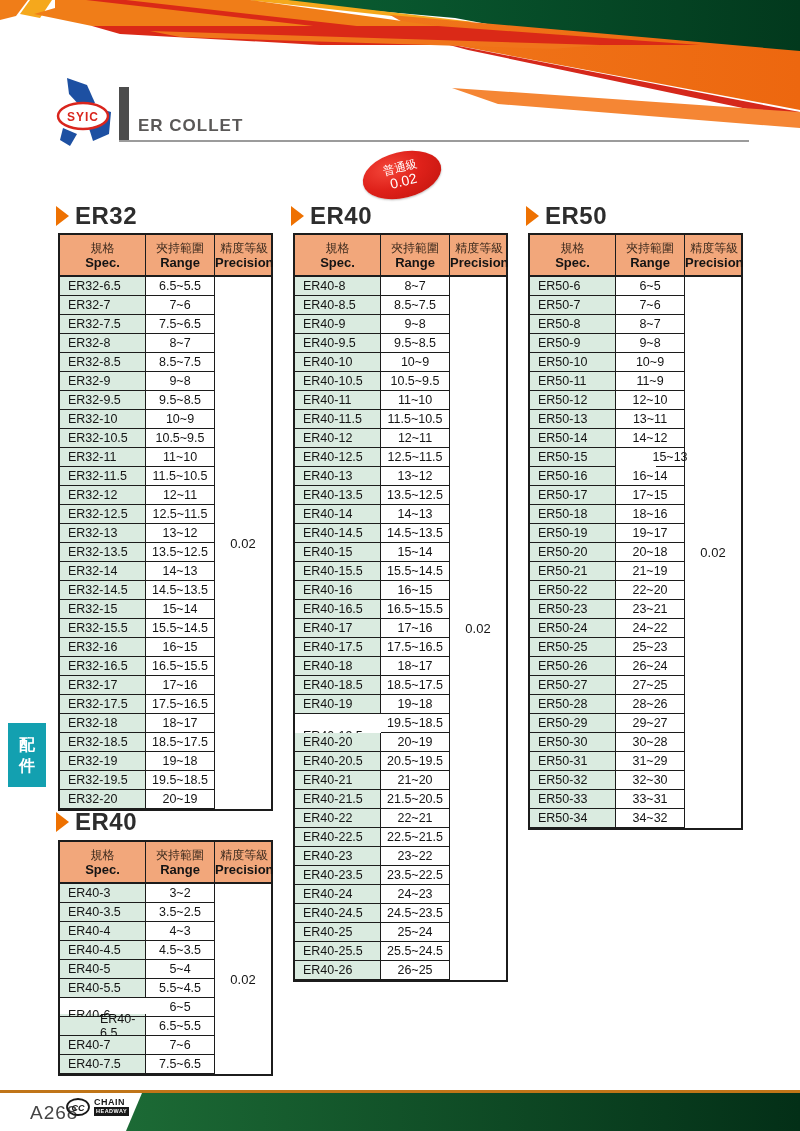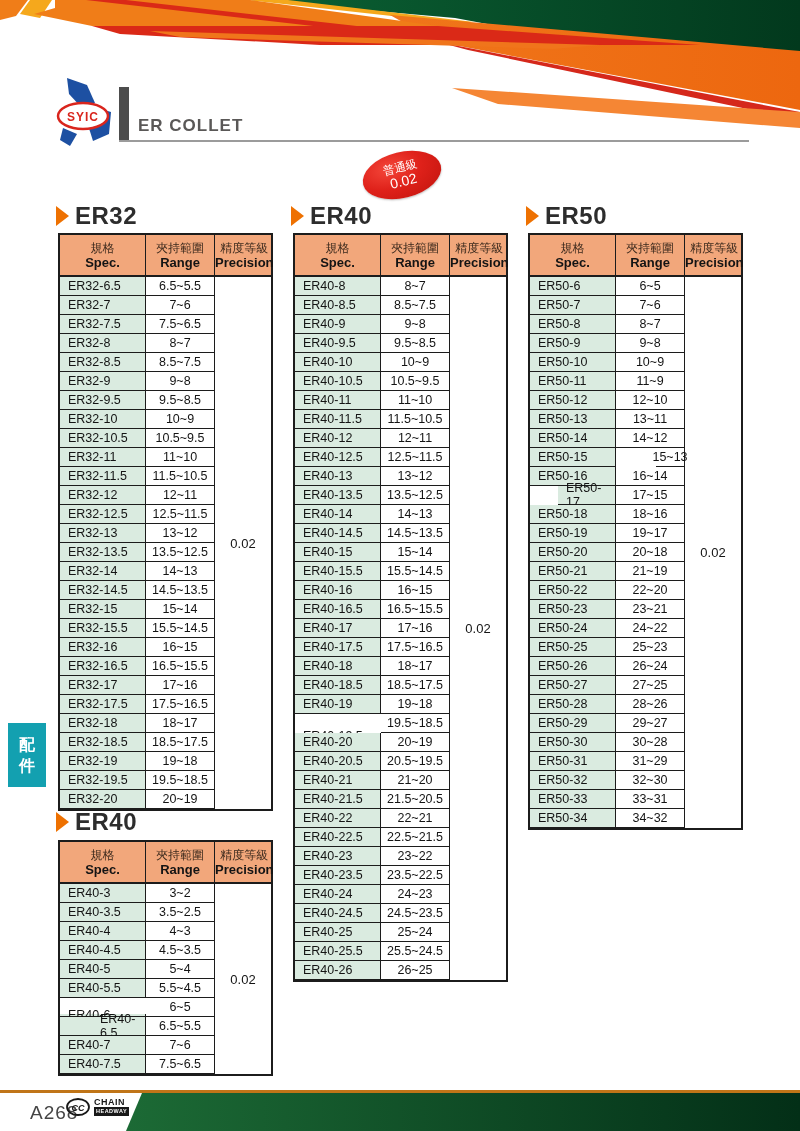--- a/index.html
+++ b/index.html
@@ -324,21 +324,21 @@
         <div class="cell spec" style="grid-area: 7 / 1;">ER50-12</div>
         <div class="cell range" style="grid-area: 7 / 2;">12~10</div>
         <div class="cell spec" style="grid-area: 8 / 1;">ER50-13</div>
         <div class="cell range" style="grid-area: 8 / 2;">13~11</div>
         <div class="cell spec" style="grid-area: 9 / 1;">ER50-14</div>
         <div class="cell range" style="grid-area: 9 / 2;">14~12</div>
         <div class="cell spec" style="grid-area: 10 / 1;">ER50-15</div>
         <div class="cell range" style="grid-area: 10 / 2; margin-left: 40px;">15~13</div>
         <div class="cell spec" style="grid-area: 11 / 1;">ER50-16</div>
         <div class="cell range" style="grid-area: 11 / 2;">16~14</div>
-        <div class="cell spec" style="grid-area: 12 / 1; margin-left: 28px;">ER50-17</div>
+        <div class="cell spec" style="grid-area: 12 / 1;">ER50-17</div>
         <div class="cell range" style="grid-area: 12 / 2;">17~15</div>
         <div class="cell spec" style="grid-area: 13 / 1;">ER50-18</div>
         <div class="cell range" style="grid-area: 13 / 2;">18~16</div>
         <div class="cell spec" style="grid-area: 14 / 1;">ER50-19</div>
         <div class="cell range" style="grid-area: 14 / 2;">19~17</div>
         <div class="cell spec" style="grid-area: 15 / 1;">ER50-20</div>
         <div class="cell range" style="grid-area: 15 / 2;">20~18</div>
         <div class="cell spec" style="grid-area: 16 / 1;">ER50-21</div>
         <div class="cell range" style="grid-area: 16 / 2;">21~19</div>
         <div class="cell spec" style="grid-area: 17 / 1;">ER50-22</div>

